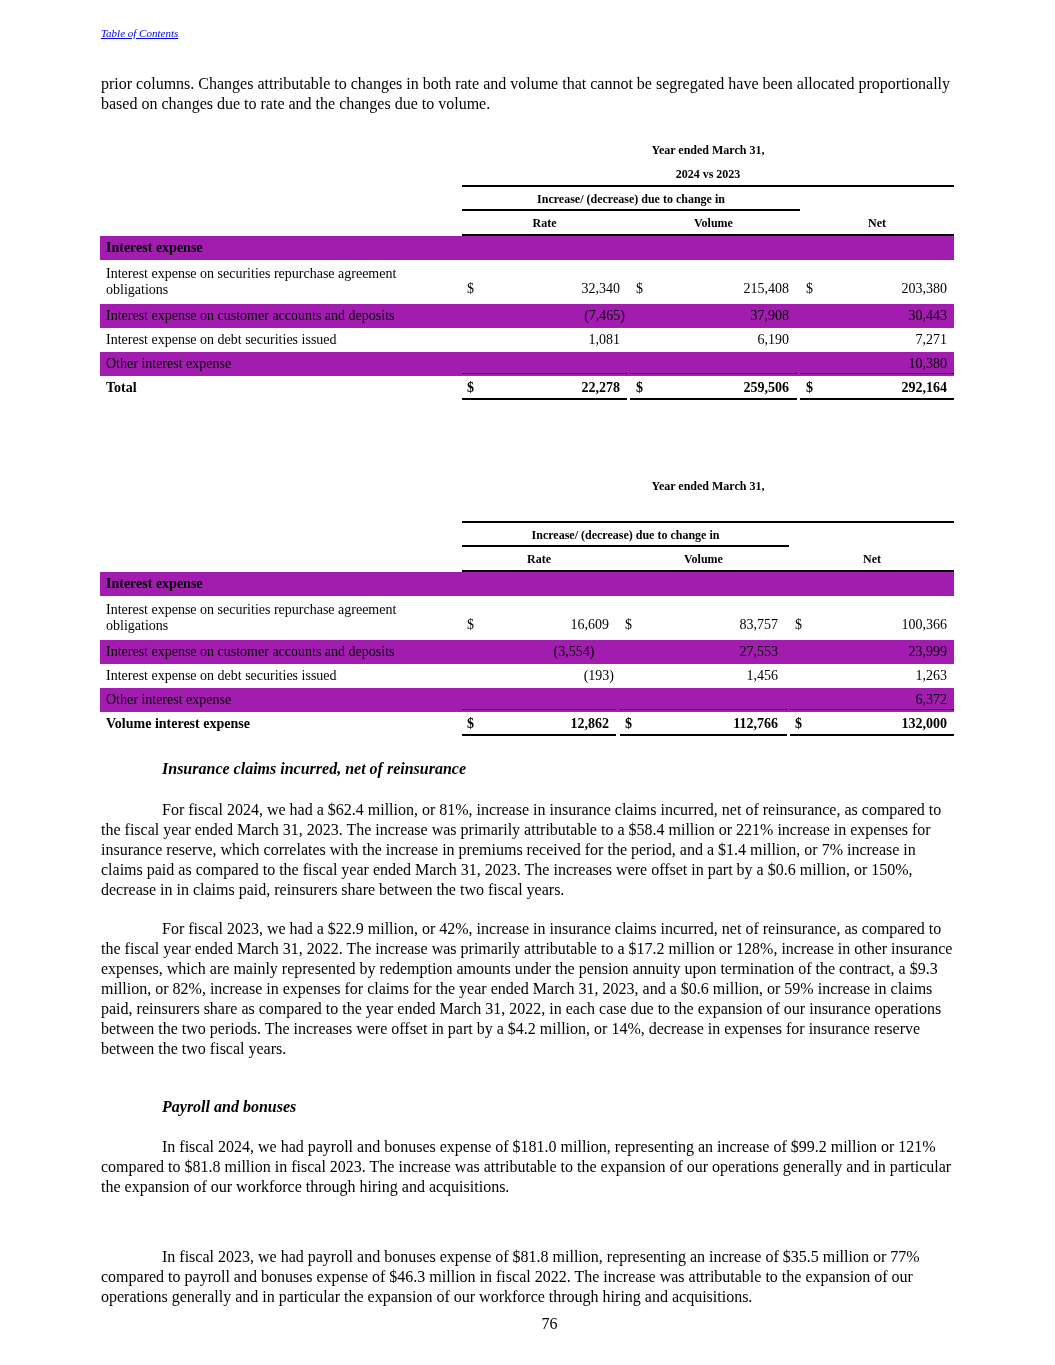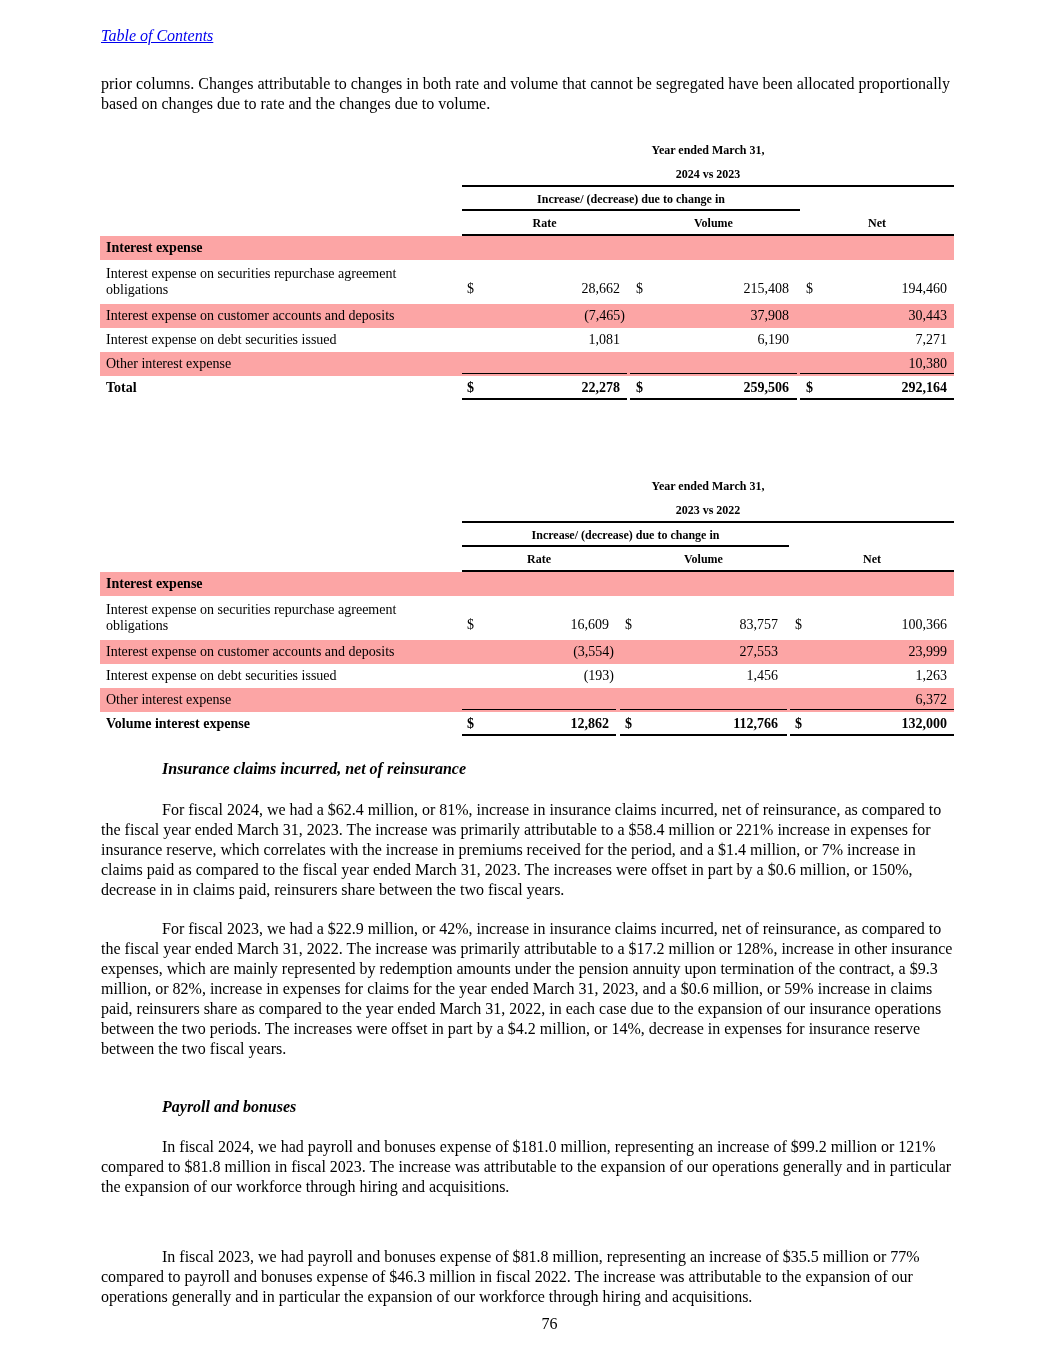--- a/index.html
+++ b/index.html
@@ -3,21 +3,21 @@
 <meta charset="utf-8">
 <style>
   html, body { margin: 0; padding: 0; background: #ffffff; }
   body {
     width: 1055px; height: 1365px; position: relative; overflow: hidden;
     font-family: "Liberation Serif", "DejaVu Serif", serif;
     color: #000;
   }
   .toc {
     position: absolute; left: 101px; top: 27px;
-    font-size: 16px; font-style: italic; color: #0000ee; text-decoration: underline;
+    font-size: 11px; font-style: italic; color: #0000ee; text-decoration: underline;
     cursor: pointer;
   }
   .para {
     position: absolute; left: 101px; width: 856px;
     font-size: 16px; line-height: 20px; margin: 0;
   }
   .indent { text-indent: 61px; }
   .heading {
     position: absolute; left: 162px;
     font-size: 16px; font-weight: bold; font-style: italic;
@@ -25,21 +25,21 @@
   .page-num {
     position: absolute; left: 0; width: 1055px; top: 1315px;
     text-align: center; font-size: 16px; padding-left: 22px;
   }
 
   
   .tbl { position: absolute; left: 100px; width: 854px; font-size: 14px; }
   .hdr-cell { position: absolute; text-align: center; font-weight: bold; font-size: 12px; }
   .rule { position: absolute; background: #000; }
   .row { position: absolute; left: 0; width: 854px; }
-  .row.shade { background: #fca5a5; }
+  .row.shade { background: #a21caf; }
   .lbl { position: absolute; left: 6px; line-height: 16px; }
   .dollar { position: absolute; }
   .val { position: absolute; text-align: right; }
   .bold { font-weight: bold; }
 </style>
 </head>
 <body>
 
 <a class="toc">Table of Contents</a>
 
@@ -56,25 +56,25 @@
   <div class="hdr-cell" style="left:700px; width:154px; top:76px;">Net</div>
   <div class="rule" style="left:362px; width:492px; top:94px; height:2px;"></div>
 
   <div class="row shade" style="top:96px; height:24px;">
     <span class="lbl bold" style="top:4px;">Interest expense</span>
   </div>
 
   <div class="row" style="top:120px; height:44px;">
     <span class="lbl" style="top:6px;"><span>Interest expense on securities repurchase agreement</span><br><span>obligations</span></span>
     <span class="dollar" style="left:367px; top:21px;">$</span>
-    <span class="val" style="left:440px; width:80px; top:21px;">28,662</span>
+    <span class="val" style="left:440px; width:80px; top:21px;">32,340</span>
     <span class="dollar" style="left:536px; top:21px;">$</span>
     <span class="val" style="left:609px; width:80px; top:21px;">215,408</span>
     <span class="dollar" style="left:706px; top:21px;">$</span>
-    <span class="val" style="left:767px; width:80px; top:21px;">194,460</span>
+    <span class="val" style="left:767px; width:80px; top:21px;">203,380</span>
   </div>
 
   <div class="row shade" style="top:164px; height:24px;">
     <span class="lbl" style="top:4px;">Interest expense on customer accounts and deposits</span>
     <span class="val" style="left:445px; width:80px; top:4px;">(7,465)</span>
     <span class="val" style="left:609px; width:80px; top:4px;">37,908</span>
     <span class="val" style="left:767px; width:80px; top:4px;">30,443</span>
   </div>
 
   <div class="row" style="top:188px; height:24px;">
@@ -102,21 +102,20 @@
     <span class="dollar bold" style="left:706px; top:4px;">$</span>
     <span class="val bold" style="left:767px; width:80px; top:4px;">292,164</span>
   </div>
   <div class="rule" style="left:362px; width:165px; top:258px; height:2px;"></div>
   <div class="rule" style="left:530px; width:167px; top:258px; height:2px;"></div>
   <div class="rule" style="left:700px; width:154px; top:258px; height:2px;"></div>
 </div>
 
 <div class="tbl" style="top:476px; height:265px;">
   <div class="hdr-cell" style="left:362px; width:492px; top:3px;">Year ended March 31,</div>
-  <div class="hdr-cell" style="left:362px; width:492px; top:27px;">2023 vs 2022</div>
   <div class="rule" style="left:362px; width:492px; top:45px; height:2px;"></div>
   <div class="hdr-cell" style="left:362px; width:327px; top:52px;">Increase/ (decrease) due to change in</div>
   <div class="rule" style="left:362px; width:327px; top:69px; height:2px;"></div>
   <div class="hdr-cell" style="left:362px; width:154px; top:76px;">Rate</div>
   <div class="hdr-cell" style="left:520px; width:167px; top:76px;">Volume</div>
   <div class="hdr-cell" style="left:690px; width:164px; top:76px;">Net</div>
   <div class="rule" style="left:362px; width:492px; top:94px; height:2px;"></div>
 
   <div class="row shade" style="top:96px; height:24px;">
     <span class="lbl bold" style="top:4px;">Interest expense</span>
@@ -127,21 +126,21 @@
     <span class="dollar" style="left:367px; top:21px;">$</span>
     <span class="val" style="left:429px; width:80px; top:21px;">16,609</span>
     <span class="dollar" style="left:525px; top:21px;">$</span>
     <span class="val" style="left:598px; width:80px; top:21px;">83,757</span>
     <span class="dollar" style="left:695px; top:21px;">$</span>
     <span class="val" style="left:767px; width:80px; top:21px;">100,366</span>
   </div>
 
   <div class="row shade" style="top:164px; height:24px;">
     <span class="lbl" style="top:4px;">Interest expense on customer accounts and deposits</span>
-    <span class="val" style="left:434px; width:80px; top:4px;">(3,554)</span>
+    <span class="val" style="left:434px; width:80px; top:4px;text-align:center;">(3,554)</span>
     <span class="val" style="left:598px; width:80px; top:4px;">27,553</span>
     <span class="val" style="left:767px; width:80px; top:4px;">23,999</span>
   </div>
 
   <div class="row" style="top:188px; height:24px;">
     <span class="lbl" style="top:4px;">Interest expense on debt securities issued</span>
     <span class="val" style="left:434px; width:80px; top:4px;">(193)</span>
     <span class="val" style="left:598px; width:80px; top:4px;">1,456</span>
     <span class="val" style="left:767px; width:80px; top:4px;">1,263</span>
   </div>

